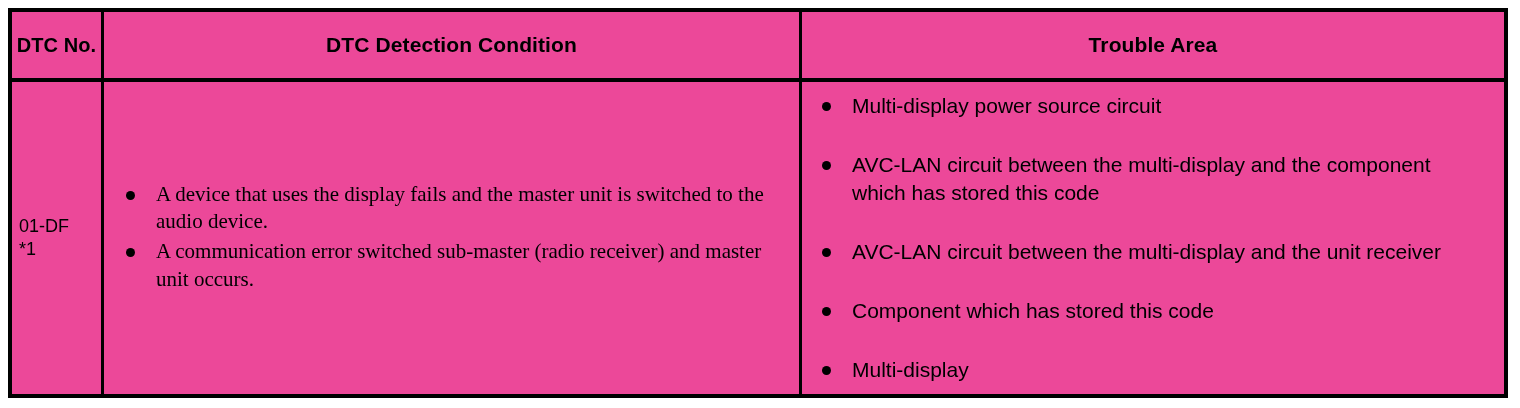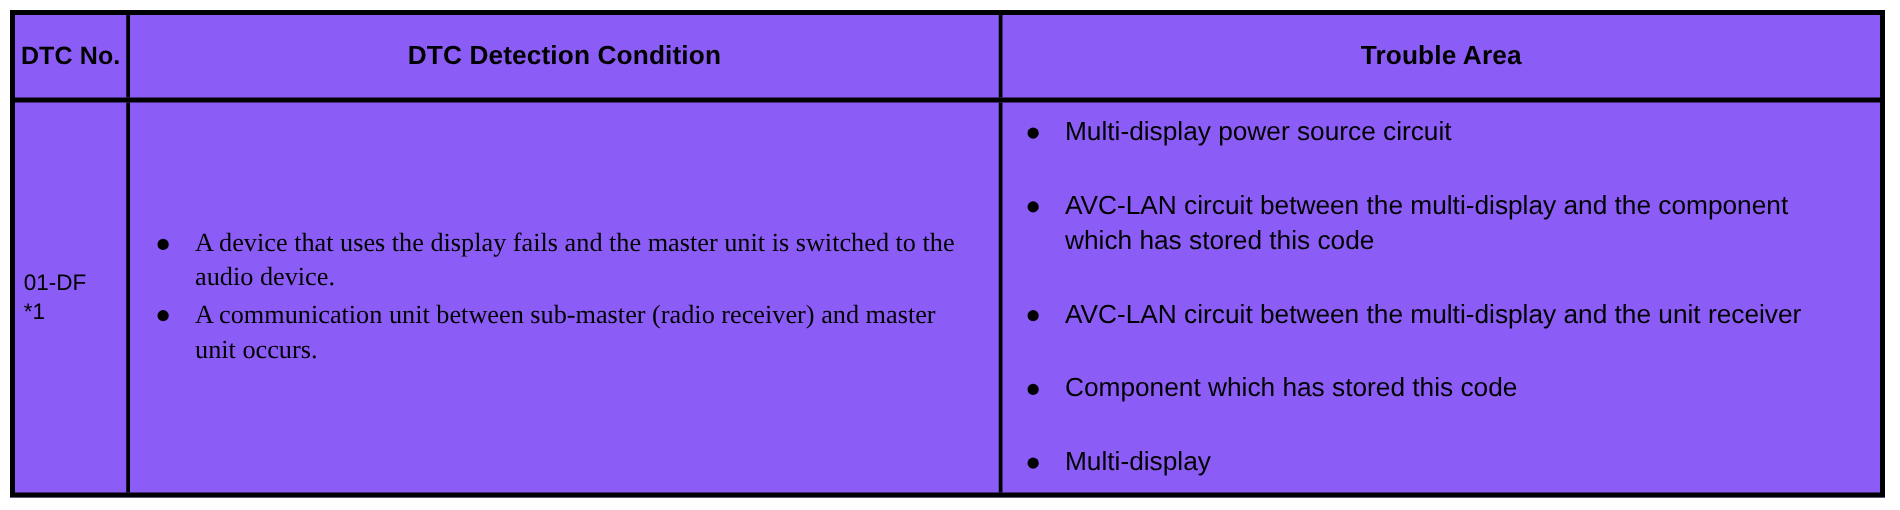--- a/index.html
+++ b/index.html
@@ -28,21 +28,21 @@
     position: absolute;
     left: 8px;
     top: 8px;
     width: 1500px;
     height: 390px;
     box-sizing: border-box;
     border: 4px solid #000000;
     border-collapse: collapse;
     display: flex;
     flex-direction: column;
-    background: #8b5cf6;
+    background: #ec4899;
   }
 
   
   .header-row {
     display: flex;
     height: 70px;
     flex: 0 0 70px;
     border-bottom: 4px solid #000000;
     box-sizing: border-box;
   }
@@ -191,21 +191,21 @@
 
       <div class="col-cond">
         <div class="cell-cond">
           <ul class="bullets cond-list">
             <li>
               <span class="dot"></span>
               <span class="txt">A device that uses the display fails and the master unit is switched to the audio device.</span>
             </li>
             <li>
               <span class="dot"></span>
-              <span class="txt">A communication unit between sub-master (radio receiver) and master unit occurs.</span>
+              <span class="txt">A communication error switched sub-master (radio receiver) and master unit occurs.</span>
             </li>
           </ul>
         </div>
       </div>
 
       <div class="col-trouble">
         <div class="cell-trouble">
           <ul class="bullets trouble-list">
             <li>
               <span class="dot"></span>

